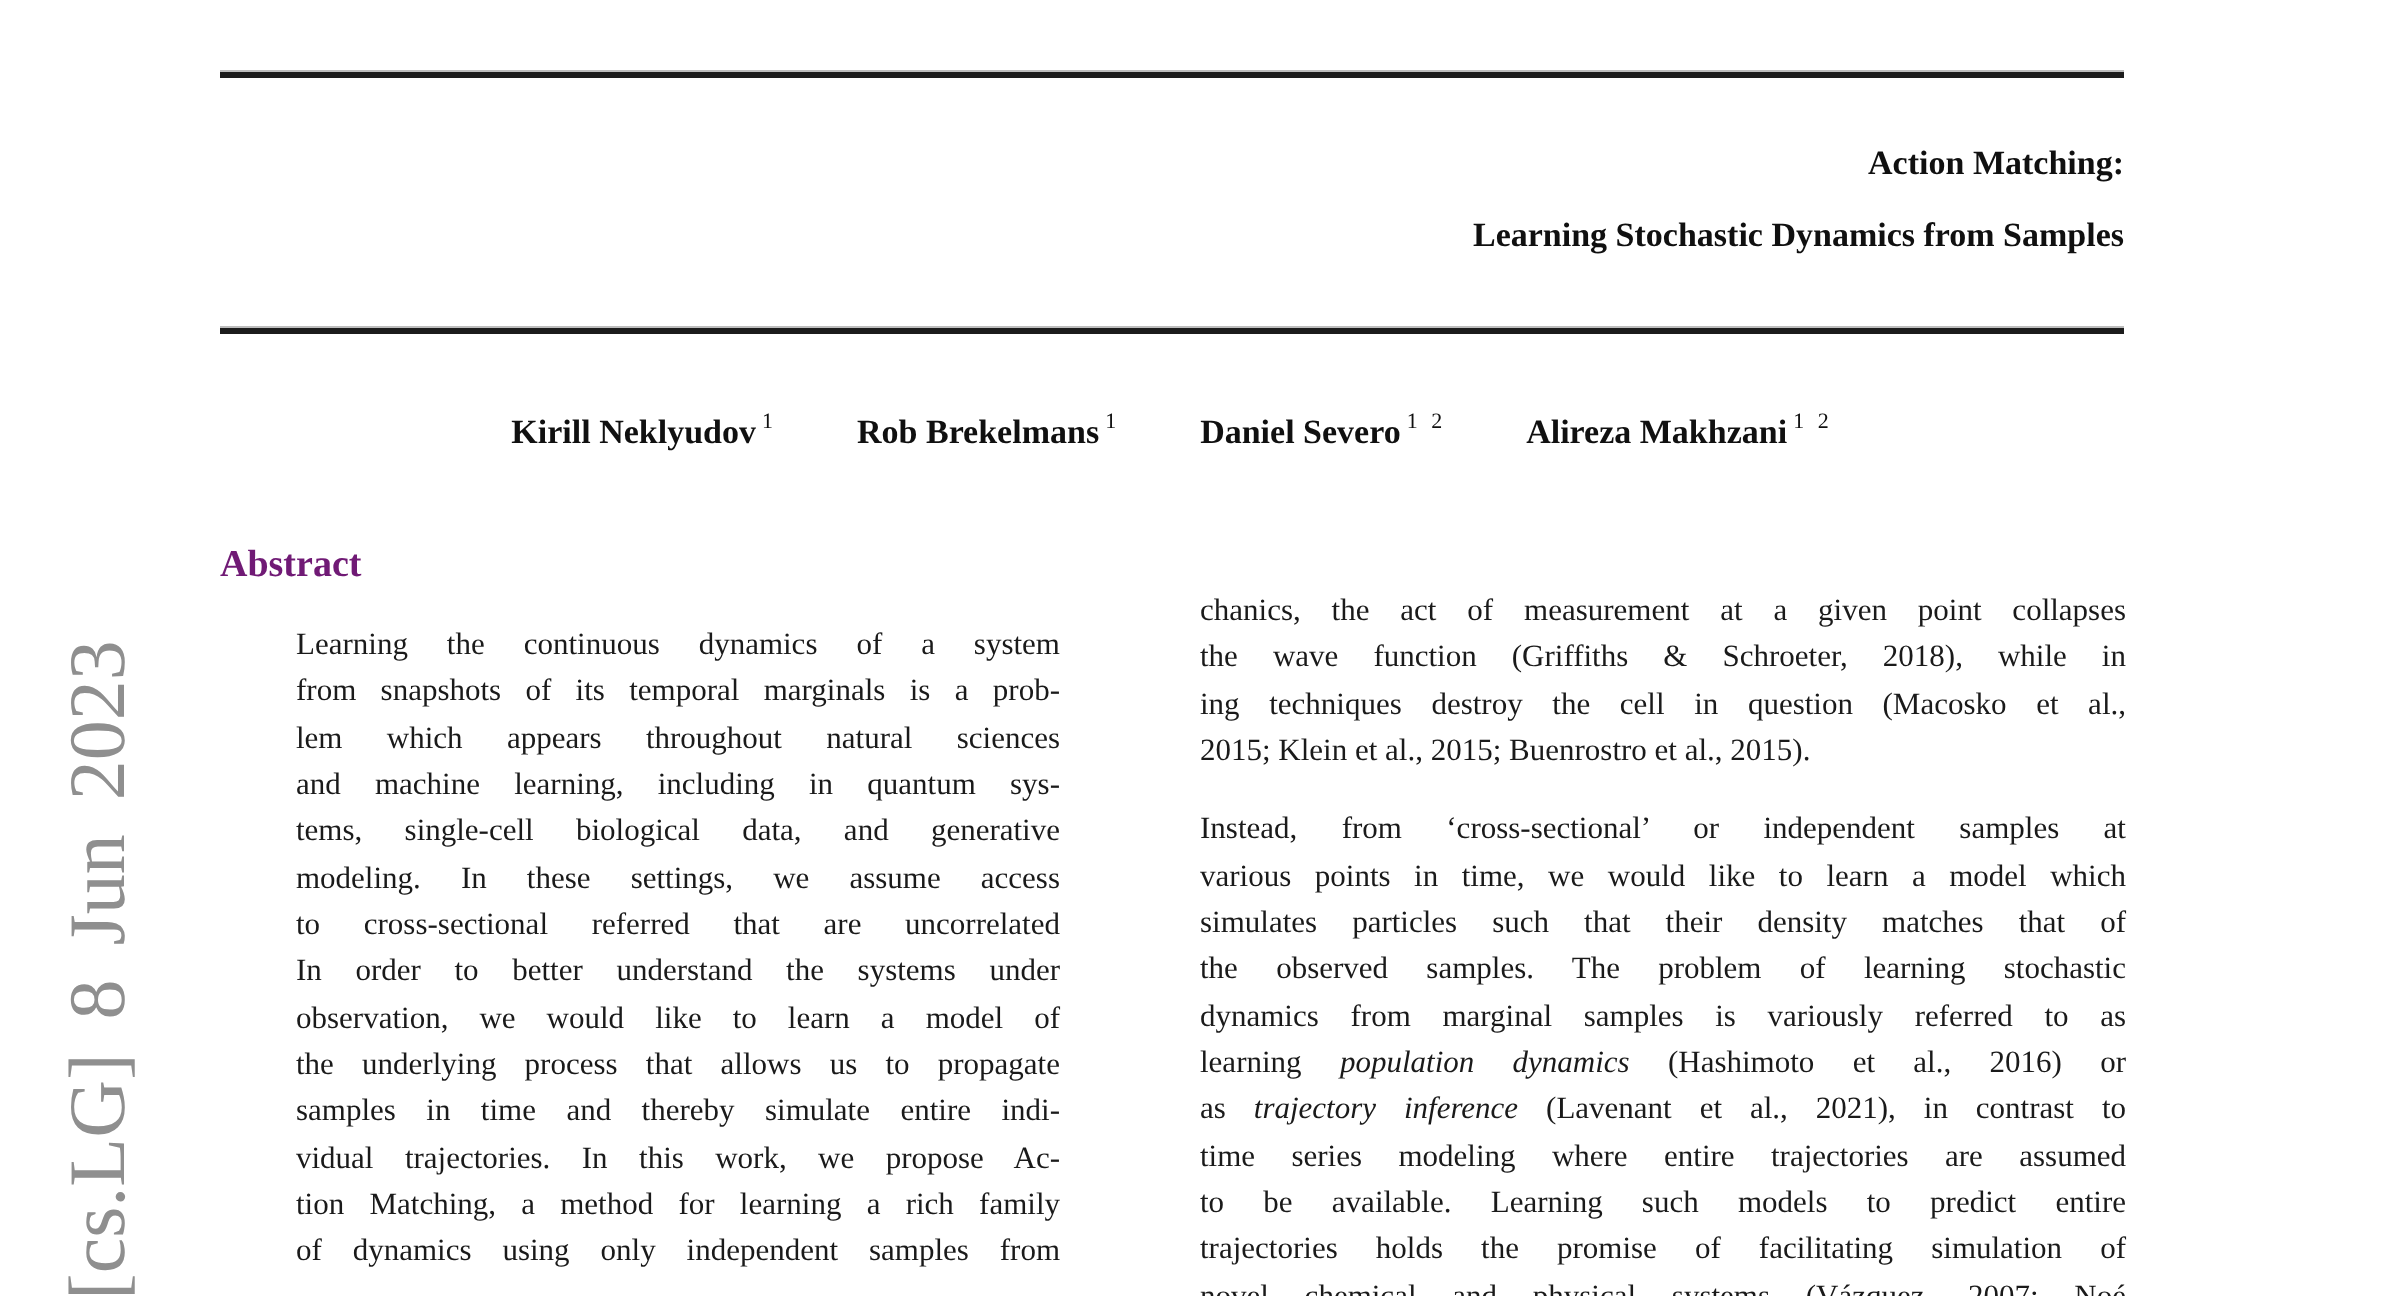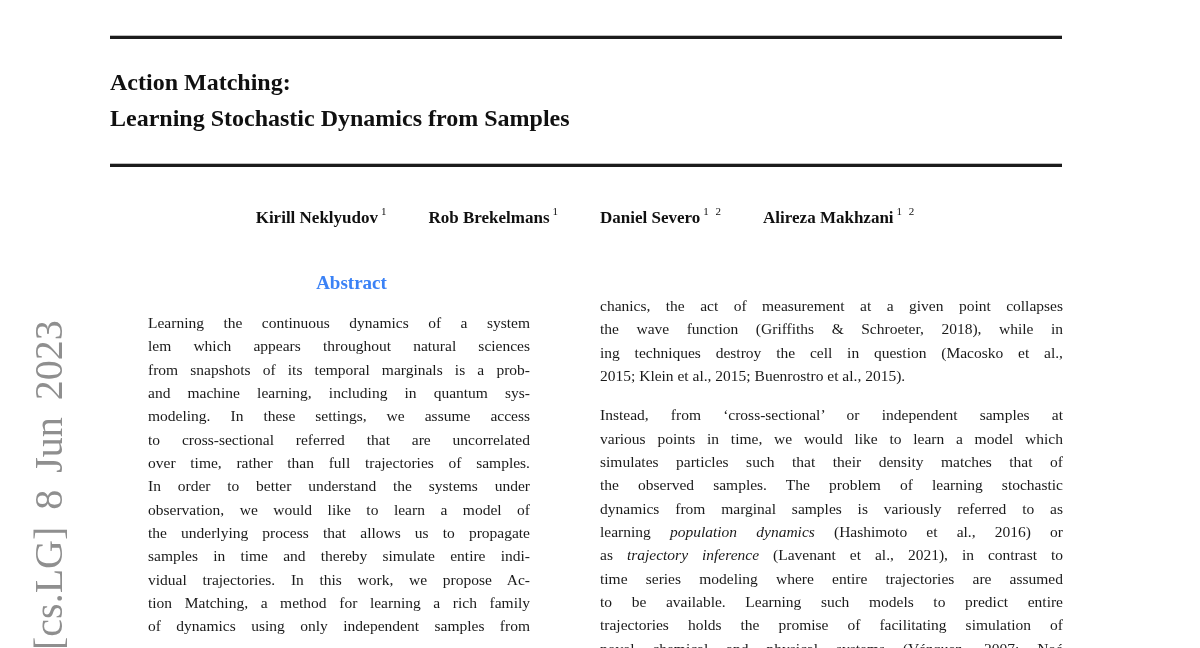--- a/index.html
+++ b/index.html
@@ -4,31 +4,31 @@
 <style>
   html,body{margin:0;padding:0;background:#ffffff;}
   #page{
     position:relative;width:1200px;height:648px;background:#ffffff;
     overflow:hidden;font-family:"Liberation Serif","DejaVu Serif",serif;color:#161616;
   }
   .rule{position:absolute;left:110px;width:952px;height:3px;background:#1c1c1c;box-shadow:0 -1px 0 #bdbdbd;}
   #rule-top{top:36px;}
   #rule-bottom{top:164px;}
   #title-block{
-    position:absolute;left:110px;top:64px;width:952px;text-align:left;
-    font-weight:bold;font-size:24px;line-height:36px;color:#101010;
+    position:absolute;left:110px;top:64px;width:952px;text-align:right;
+    font-weight:bold;font-size:17px;line-height:36px;color:#101010;
   }
   #authors-row{
     position:absolute;left:110px;top:206px;width:952px;display:flex;justify-content:center;
     gap:40px;font-weight:bold;font-size:17px;color:#101010;white-space:nowrap;
   }
   .author sup{font-weight:normal;font-size:11px;position:relative;top:-1px;margin-left:3px;letter-spacing:2px;}
   #abstract-heading{
-    position:absolute;left:120px;top:272px;width:463px;text-align:center;
-    font-weight:bold;font-size:19px;color:#3b82f6;
+    position:absolute;left:110px;top:272px;width:463px;
+    font-weight:bold;font-size:19px;color:#701a75;
   }
   .textcol{position:absolute;font-size:15.5px;line-height:23.33px;color:#1a1a1a;}
   #abstract-body{left:148px;top:311px;width:382px;}
   #right-column{left:600px;top:278px;width:463px;}
   .para{margin:16px 0 9px 0;}
   .tline{text-align:justify;text-align-last:justify;height:23.33px;overflow:visible;}
   .tline.tend{text-align-last:left;}
   .tline .it{font-style:italic;}
   #arxiv-stamp{
     position:absolute;left:24px;top:650px;transform:rotate(-90deg);transform-origin:0 0;
@@ -56,26 +56,26 @@
     <span class="author"><span>Kirill Neklyudov</span><sup>1</sup></span>
     <span class="author"><span>Rob Brekelmans</span><sup>1</sup></span>
     <span class="author"><span>Daniel Severo</span><sup>1 2</sup></span>
     <span class="author"><span>Alireza Makhzani</span><sup>1 2</sup></span>
   </div>
 
   <div id="abstract-heading">Abstract</div>
 
   <div id="abstract-body" class="textcol">
       <div class="tline">Learning the continuous dynamics of a system</div>
+      <div class="tline">from snapshots of its temporal marginals is a prob-</div>
       <div class="tline">lem which appears throughout natural sciences</div>
-      <div class="tline">from snapshots of its temporal marginals is a prob-</div>
       <div class="tline">and machine learning, including in quantum sys-</div>
+      <div class="tline">tems, single-cell biological data, and generative</div>
       <div class="tline">modeling. In these settings, we assume access</div>
       <div class="tline">to cross-sectional referred that are uncorrelated</div>
-      <div class="tline">over time, rather than full trajectories of samples.</div>
       <div class="tline">In order to better understand the systems under</div>
       <div class="tline">observation, we would like to learn a model of</div>
       <div class="tline">the underlying process that allows us to propagate</div>
       <div class="tline">samples in time and thereby simulate entire indi-</div>
       <div class="tline">vidual trajectories. In this work, we propose Ac-</div>
       <div class="tline">tion Matching, a method for learning a rich family</div>
       <div class="tline">of dynamics using only independent samples from</div>
     </div>
 
   <div id="right-column" class="textcol">

